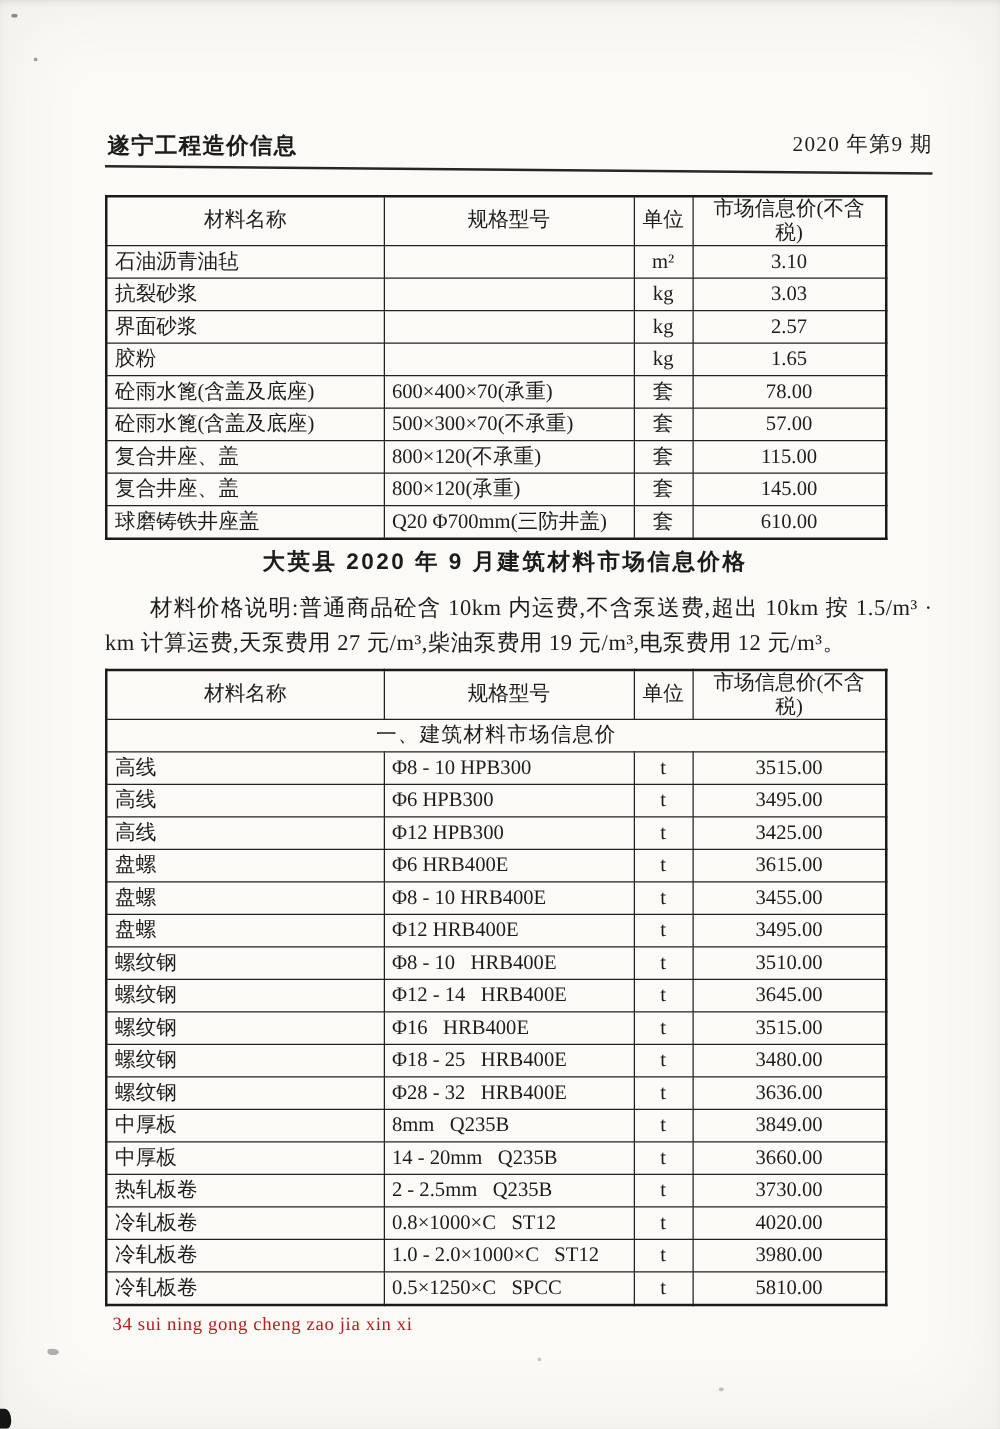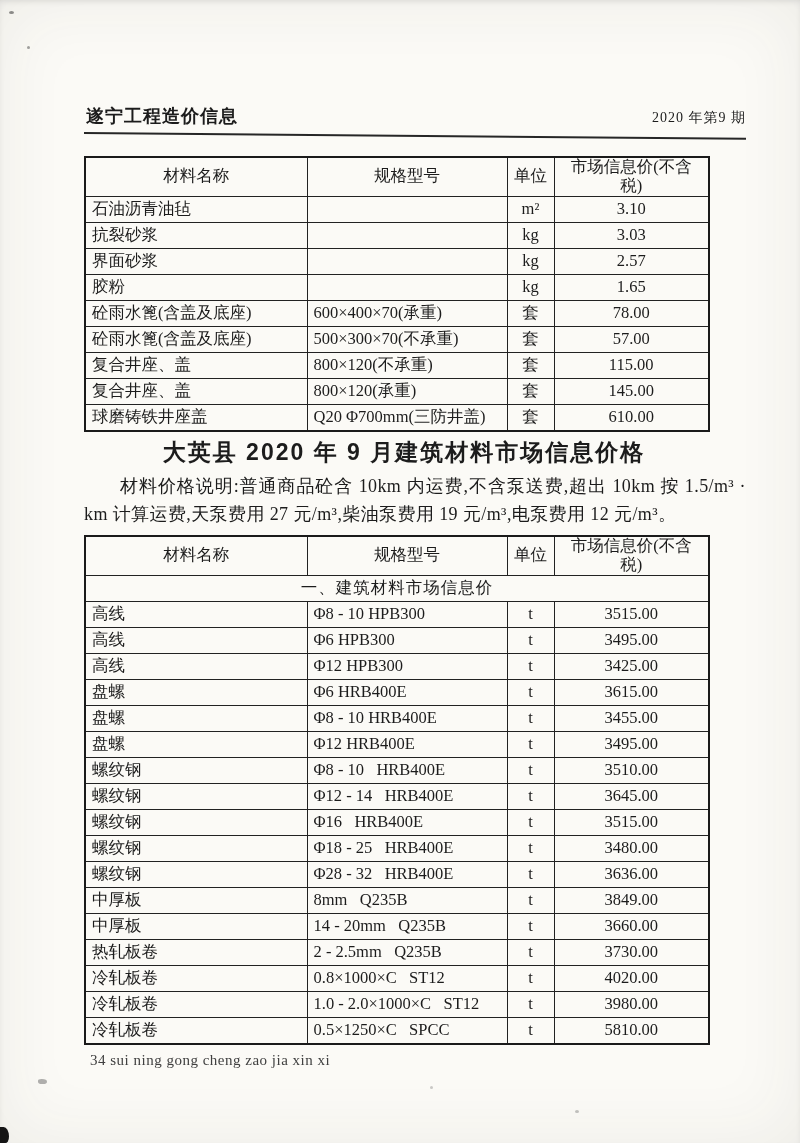--- a/index.html
+++ b/index.html
@@ -18,21 +18,21 @@
   
   .pagehead{
     position:absolute;left:86px;top:104px;width:660px;
     display:flex;justify-content:space-between;align-items:flex-end;
   }
   .journal-title{
     font-family:"Liberation Sans","DejaVu Sans",sans-serif;
     font-weight:bold;font-size:18px;letter-spacing:1px;
   }
   .issue{
-    font-size:14px;letter-spacing:1px;padding-bottom:1px;font-family:Liberation Serif, serif;
+    font-size:17px;letter-spacing:1px;padding-bottom:1px;font-family:Liberation Serif, serif;
   }
   .head-rule{
     position:absolute;left:84px;top:132px;width:662px;height:2px;
     background:#262626;transform:rotate(0.5deg);transform-origin:left center;
   }
   
   table.price{
     position:absolute;left:84px;width:624px;
     border-collapse:collapse;table-layout:fixed;
     font-size:16.5px;
@@ -57,32 +57,32 @@
   td.c2{text-align:center;padding:0 2px;}
   td.c3{text-align:center;}
   tr.section-row td{
     text-align:center;font-weight:normal;letter-spacing:1px;
   }
   
   .sec-title{
     position:absolute;left:84px;top:437px;width:640px;
     text-align:center;
     font-family:"Liberation Sans","DejaVu Sans",sans-serif;
-    font-weight:bold;font-size:23px;letter-spacing:2px;
+    font-weight:bold;font-size:18px;letter-spacing:2px;
   }
   .note{
     position:absolute;left:84px;top:472px;width:662px;
     font-size:18px;line-height:28px;
     text-align:justify;text-indent:2em;
     letter-spacing:.4px;
   }
   
   .pagefoot{
     position:absolute;left:90px;top:1052px;
-    font-size:15px;letter-spacing:.5px;color:#404040;
+    font-size:15px;letter-spacing:.5px;color:#b91c1c;
   }
   
   .speck{position:absolute;background:#555;border-radius:50%;opacity:.55;}
   .s1{left:9px;top:11px;width:5px;height:3px;background:#333;}
   .s2{left:27px;top:46px;width:3px;height:3px;}
   .s3{left:142px;top:257px;width:4px;height:2px;opacity:.3;}
   .s4{left:38px;top:1079px;width:9px;height:5px;opacity:.45;border-radius:40% 60% 50% 50%;}
   .s5{left:575px;top:1110px;width:4px;height:3px;opacity:.35;}
   .s6{left:430px;top:1086px;width:3px;height:3px;opacity:.3;}
   .corner-mark{

